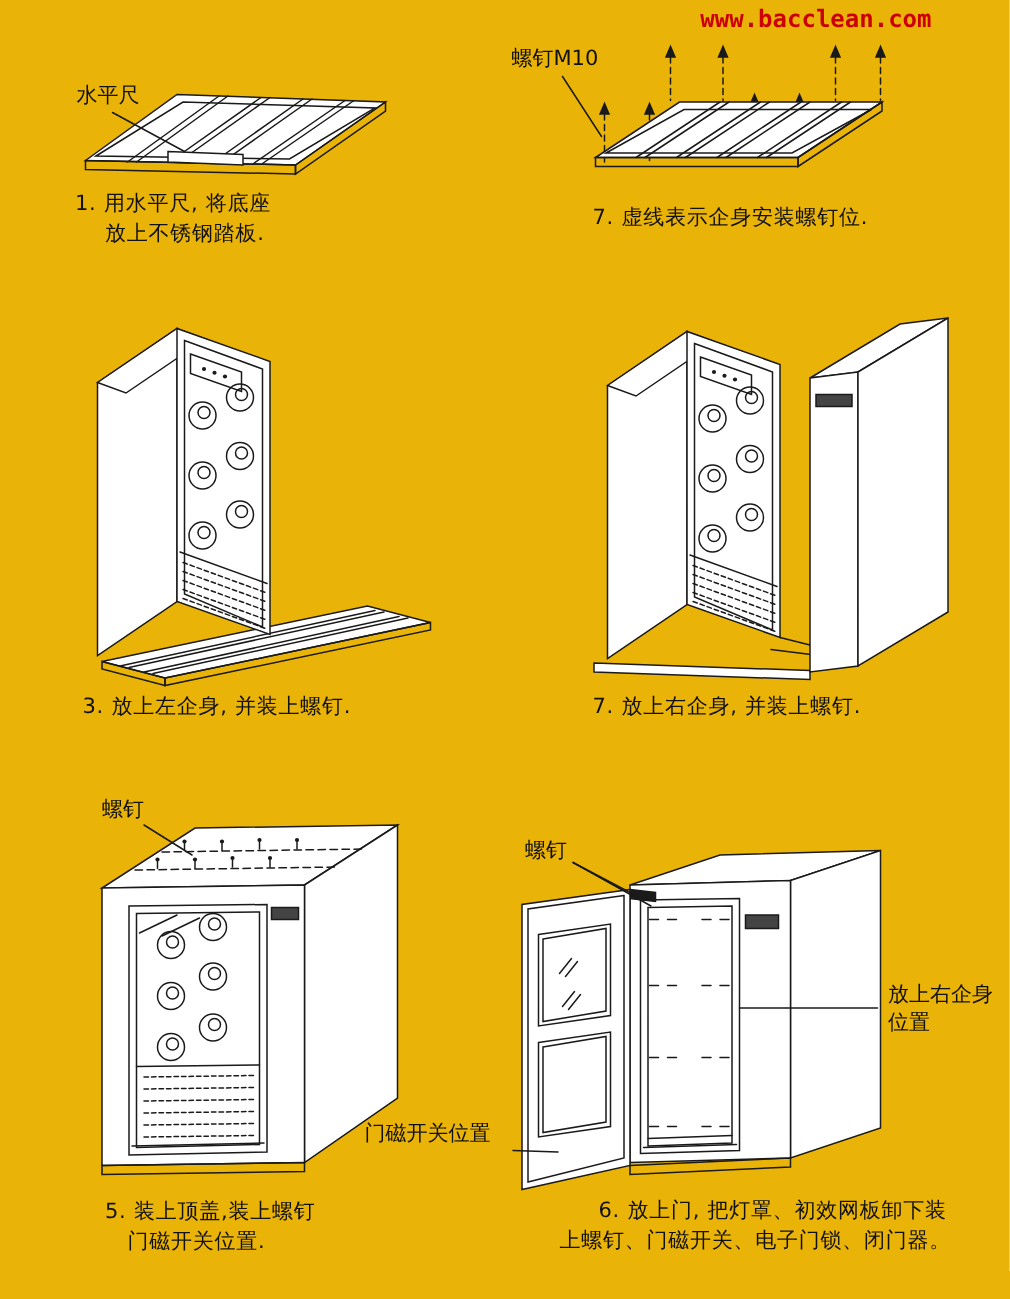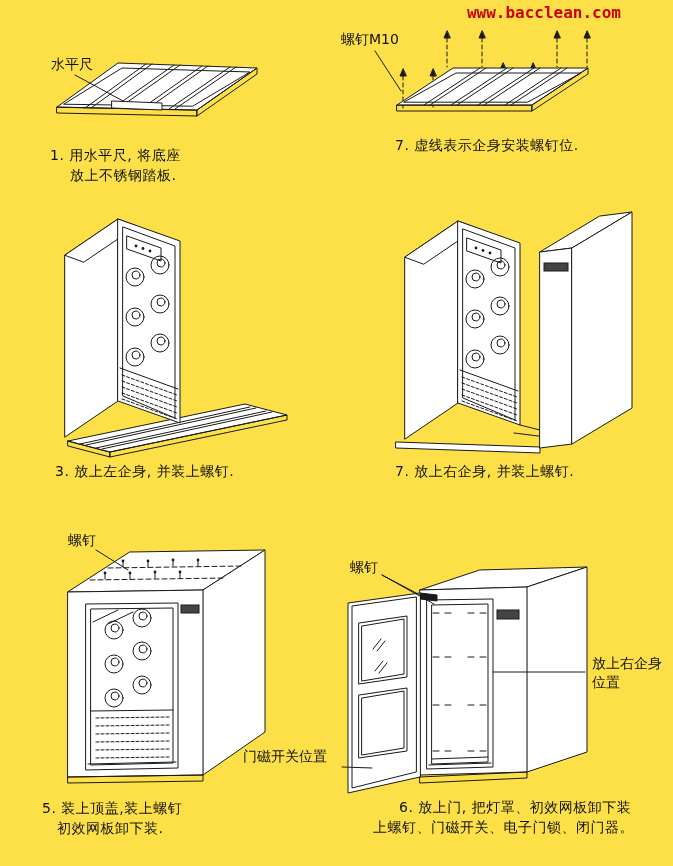--- a/index.html
+++ b/index.html
@@ -1,18 +1,18 @@
 <!DOCTYPE html>
 <html><head>
 <meta charset="utf-8">
 <style>
   *{margin:0;padding:0;box-sizing:border-box}
   html,body{width:673px;height:866px}
   body{background:#fff;font-family:"DejaVu Sans",sans-serif;color:#111;position:relative;overflow:hidden}
-  .page{position:absolute;left:0;top:0;width:673px;height:866px;background:#fde047}
+  .page{position:absolute;left:0;top:0;width:673px;height:866px;background:#eab308}
   .header-url{position:absolute;top:3px;right:52px;font-family:"DejaVu Sans Mono",monospace;
               font-weight:bold;font-size:16px;color:#cc0000;white-space:nowrap}
   .step{position:absolute}
   .step svg{position:absolute;left:0;top:0;display:block}
   .lbl{position:absolute;font-size:14px;line-height:16px;white-space:nowrap;color:#111}
   .cap{position:absolute;font-size:14px;line-height:20px;letter-spacing:.5px;white-space:nowrap;color:#111}
 </style>
 </head>
 <body>
 
@@ -35,21 +35,21 @@
           <line x1="195" y1="17" x2="134" y2="59"></line>
             <line x1="201" y1="17" x2="140" y2="59"></line>
         </g>
         <polygon points="22,57 162,60 162,66 22,63"></polygon>
         <polygon points="162,60 222,18 222,24 162,66"></polygon>
         <polygon points="77,51 127,53 127,60 77,58" fill="#fff"></polygon>
         <line x1="40" y1="25" x2="88" y2="51"></line>
       </g>
     </svg>
     <div class="lbl" style="left:16px;top:6px">水平尺</div>
-    <div class="cap" style="left:15px;top:95px">
+    <div class="cap" style="left:15px;top:76px">
       <div>1. 用水平尺, 将底座</div>
       <div style="margin-left:20px">放上不锈钢踏板.</div>
     </div>
   </div>
 
   <div class="step" style="left:335px;top:25px;width:338px;height:150px">
     <svg width="338" height="115" viewBox="0 0 338 115">
       <g stroke="#1a1a1a" stroke-width="1" fill="none" stroke-linecap="round">
         <g>
           <polygon points="112,6 109,13 115,13" fill="#1a1a1a"></polygon>
@@ -253,23 +253,23 @@
           <line x1="66" y1="212" x2="140" y2="211"></line>
           <line x1="66" y1="220" x2="140" y2="219"></line>
           <line x1="66" y1="228" x2="140" y2="227"></line>
         </g>
         <line x1="58" y1="234" x2="146" y2="232"></line>
         <polygon points="38,247 173,245 173,251 38,253"></polygon>
         <line x1="66" y1="20" x2="98" y2="40"></line>
       </g>
     </svg>
     <div class="lbl" style="left:38px;top:2px">螺钉</div>
-    <div class="cap" style="left:12px;top:268px">
+    <div class="cap" style="left:40px;top:268px">
       <div>5. 装上顶盖,装上螺钉</div>
-      <div style="margin-left:15px">初效网板卸下装.</div>
+      <div style="margin-left:15px">门磁开关位置.</div>
     </div>
   </div>
 
   <div class="step" style="left:235px;top:555px;width:438px;height:311px">
     <svg width="438" height="255" viewBox="0 0 438 255">
       <g stroke="#1a1a1a" stroke-width="1" fill="none" stroke-linecap="round">
         <polygon points="185,35 292,32 352,12 245,15" fill="#fff"></polygon>
         <polygon points="292,32 352,12 352,197 292,217" fill="#fff"></polygon>
         <polygon points="185,35 292,32 292,217 185,220" fill="#fff"></polygon>
         <g>

